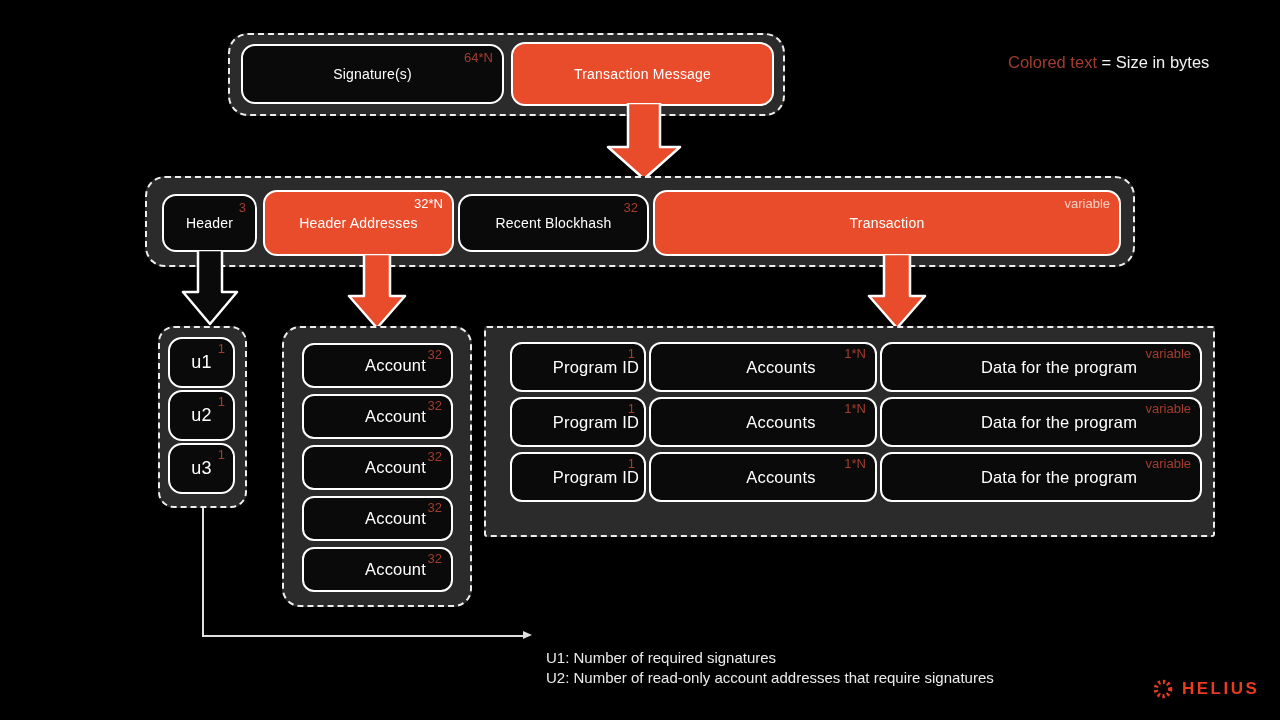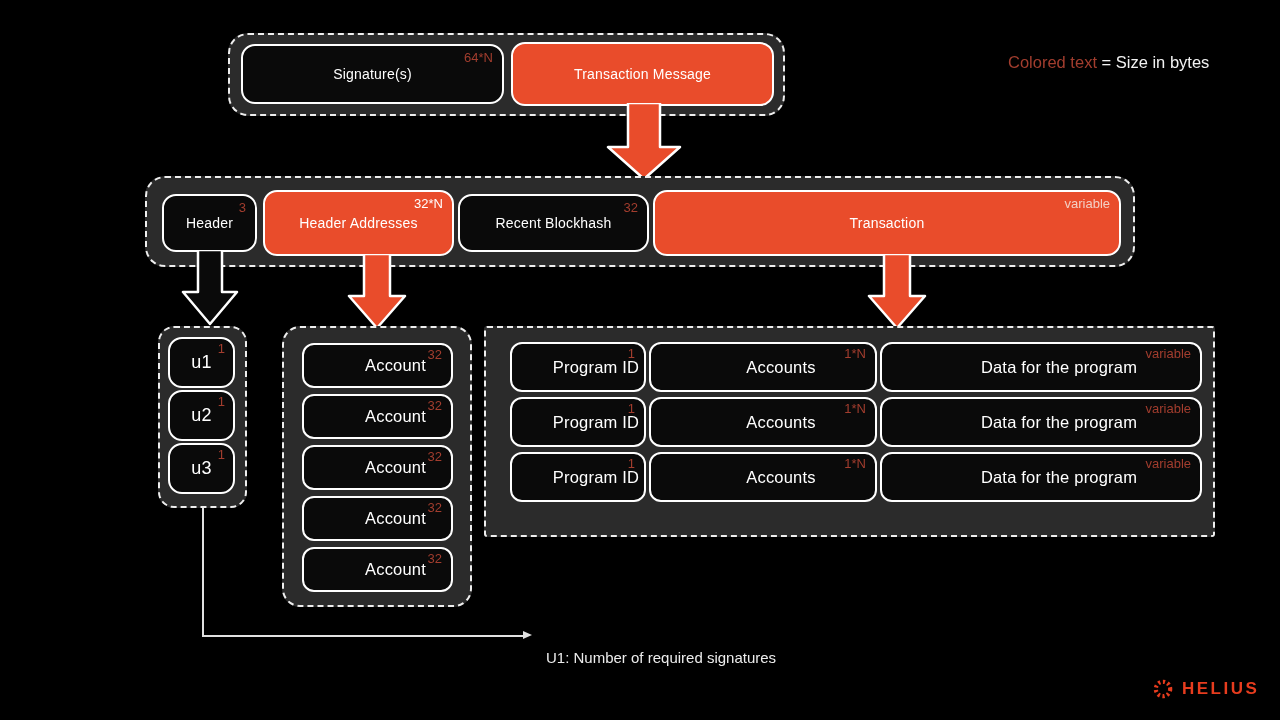--- a/index.html
+++ b/index.html
@@ -197,20 +197,21 @@
       <span class="size-tag" style="top:2px;">variable</span>
     </div>
   </div>
 
   <div class="conn-v"></div>
   <div class="conn-h"></div>
   <div class="conn-head"></div>
 
   <div class="notes">
     <div>U1: Number of required signatures</div>
+    <div>U2: Number of read-only account addresses that require signatures</div>
   </div>
 
   <div class="logo">
     <svg width="22" height="22" viewBox="0 0 22 22">
       <circle cx="11" cy="11" r="7.2" fill="none" stroke="#e73c1e" stroke-width="4.2" stroke-dasharray="2.2 2.6"></circle>
     </svg>
     <span class="logo-text">HELIUS</span>
   </div>
 
 </div>

